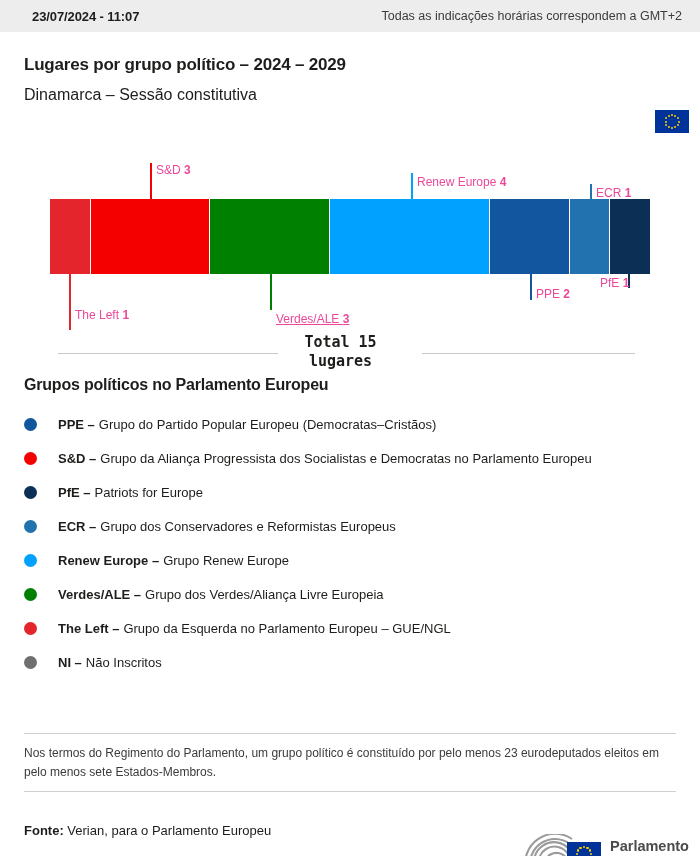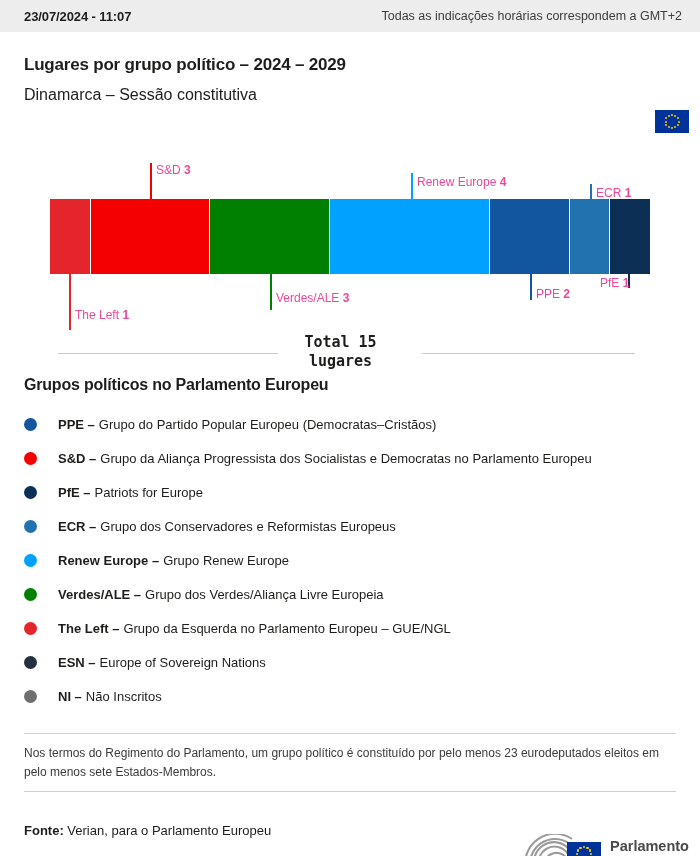--- a/index.html
+++ b/index.html
@@ -14,21 +14,21 @@
     overflow:hidden;
   }
 
   
   .topbar {
     position:absolute; left:0; top:0; width:700px; height:32px;
     background:#ededed;
     display:flex; align-items:center;
   }
   .topbar-date {
-    margin-left:24px;
+    margin-left:32px;
     font-size:13px; font-weight:bold; letter-spacing:-0.1px;
     color:#1d1d1b; white-space:nowrap;
   }
   .topbar-note {
     position:absolute; right:18px;
     font-size:12.5px; color:#3b3b3b; white-space:nowrap;
   }
 
   
   .title {
@@ -162,21 +162,21 @@
       <div class="seg" style="flex: 2 1 0%; background: rgb(18, 86, 159);"></div>
       <div class="seg" style="flex: 1 1 0%; background: rgb(35, 114, 176);"></div>
       <div class="seg" style="flex: 1 1 0%; background: rgb(12, 47, 86);"></div>
     </div>
   <div id="callouts">
       <div class="leader" style="left: 69px; top: 124px; height: 56px; background: rgb(228, 37, 43);"></div>
       <div class="callout" style="left: 75px; top: 158px;"><span>The Left </span><b>1</b></div>
       <div class="leader" style="left: 150px; top: 13px; height: 36px; background: rgb(244, 0, 0);"></div>
       <div class="callout" style="left: 156px; top: 13px;"><span>S&amp;D </span><b>3</b></div>
       <div class="leader" style="left: 270px; top: 124px; height: 36px; background: rgb(0, 128, 0);"></div>
-      <div class="callout" style="left: 276px; top: 141px;"><span>Verdes/ALE </span><b>3</b></div>
+      <div class="callout" style="left: 276px; top: 162px; text-decoration: underline;"><span>Verdes/ALE </span><b>3</b></div>
       <div class="leader" style="left: 411px; top: 23px; height: 26px; background: rgb(0, 161, 255);"></div>
       <div class="callout" style="left: 417px; top: 25px;"><span>Renew Europe </span><b>4</b></div>
       <div class="leader" style="left: 530px; top: 124px; height: 26px; background: rgb(18, 86, 159);"></div>
       <div class="callout" style="left: 536px; top: 137px;"><span>PPE </span><b>2</b></div>
       <div class="leader" style="left: 590px; top: 34px; height: 15px; background: rgb(35, 114, 176);"></div>
       <div class="callout" style="left: 596px; top: 36px;"><span>ECR </span><b>1</b></div>
       <div class="leader" style="left: 628px; top: 124px; height: 14px; background: rgb(12, 47, 86);"></div>
       <div class="callout" style="left: 600px; top: 126px;"><span>PfE </span><b>1</b></div>
     </div>
 </div>
@@ -217,25 +217,20 @@
     </div>
     <div class="legend-row">
       <span class="dot" style="background: rgb(0, 128, 0);"></span>
       <span class="legend-abbr">Verdes/ALE –</span>
       <span class="legend-desc">Grupo dos Verdes/Aliança Livre Europeia</span>
     </div>
     <div class="legend-row">
       <span class="dot" style="background: rgb(228, 37, 43);"></span>
       <span class="legend-abbr">The Left –</span>
       <span class="legend-desc">Grupo da Esquerda no Parlamento Europeu – GUE/NGL</span>
-    </div>
-    <div class="legend-row">
-      <span class="dot" style="background: rgb(35, 49, 63);"></span>
-      <span class="legend-abbr">ESN –</span>
-      <span class="legend-desc">Europe of Sovereign Nations</span>
     </div>
     <div class="legend-row">
       <span class="dot" style="background: rgb(111, 111, 111);"></span>
       <span class="legend-abbr">NI –</span>
       <span class="legend-desc">Não Inscritos</span>
     </div>
   </div>
 
 <div class="rule-top"></div>
 <div class="footnote">Nos termos do Regimento do Parlamento, um grupo político é constituído por pelo menos 23 eurodeputados eleitos em pelo menos sete Estados-Membros.</div>

